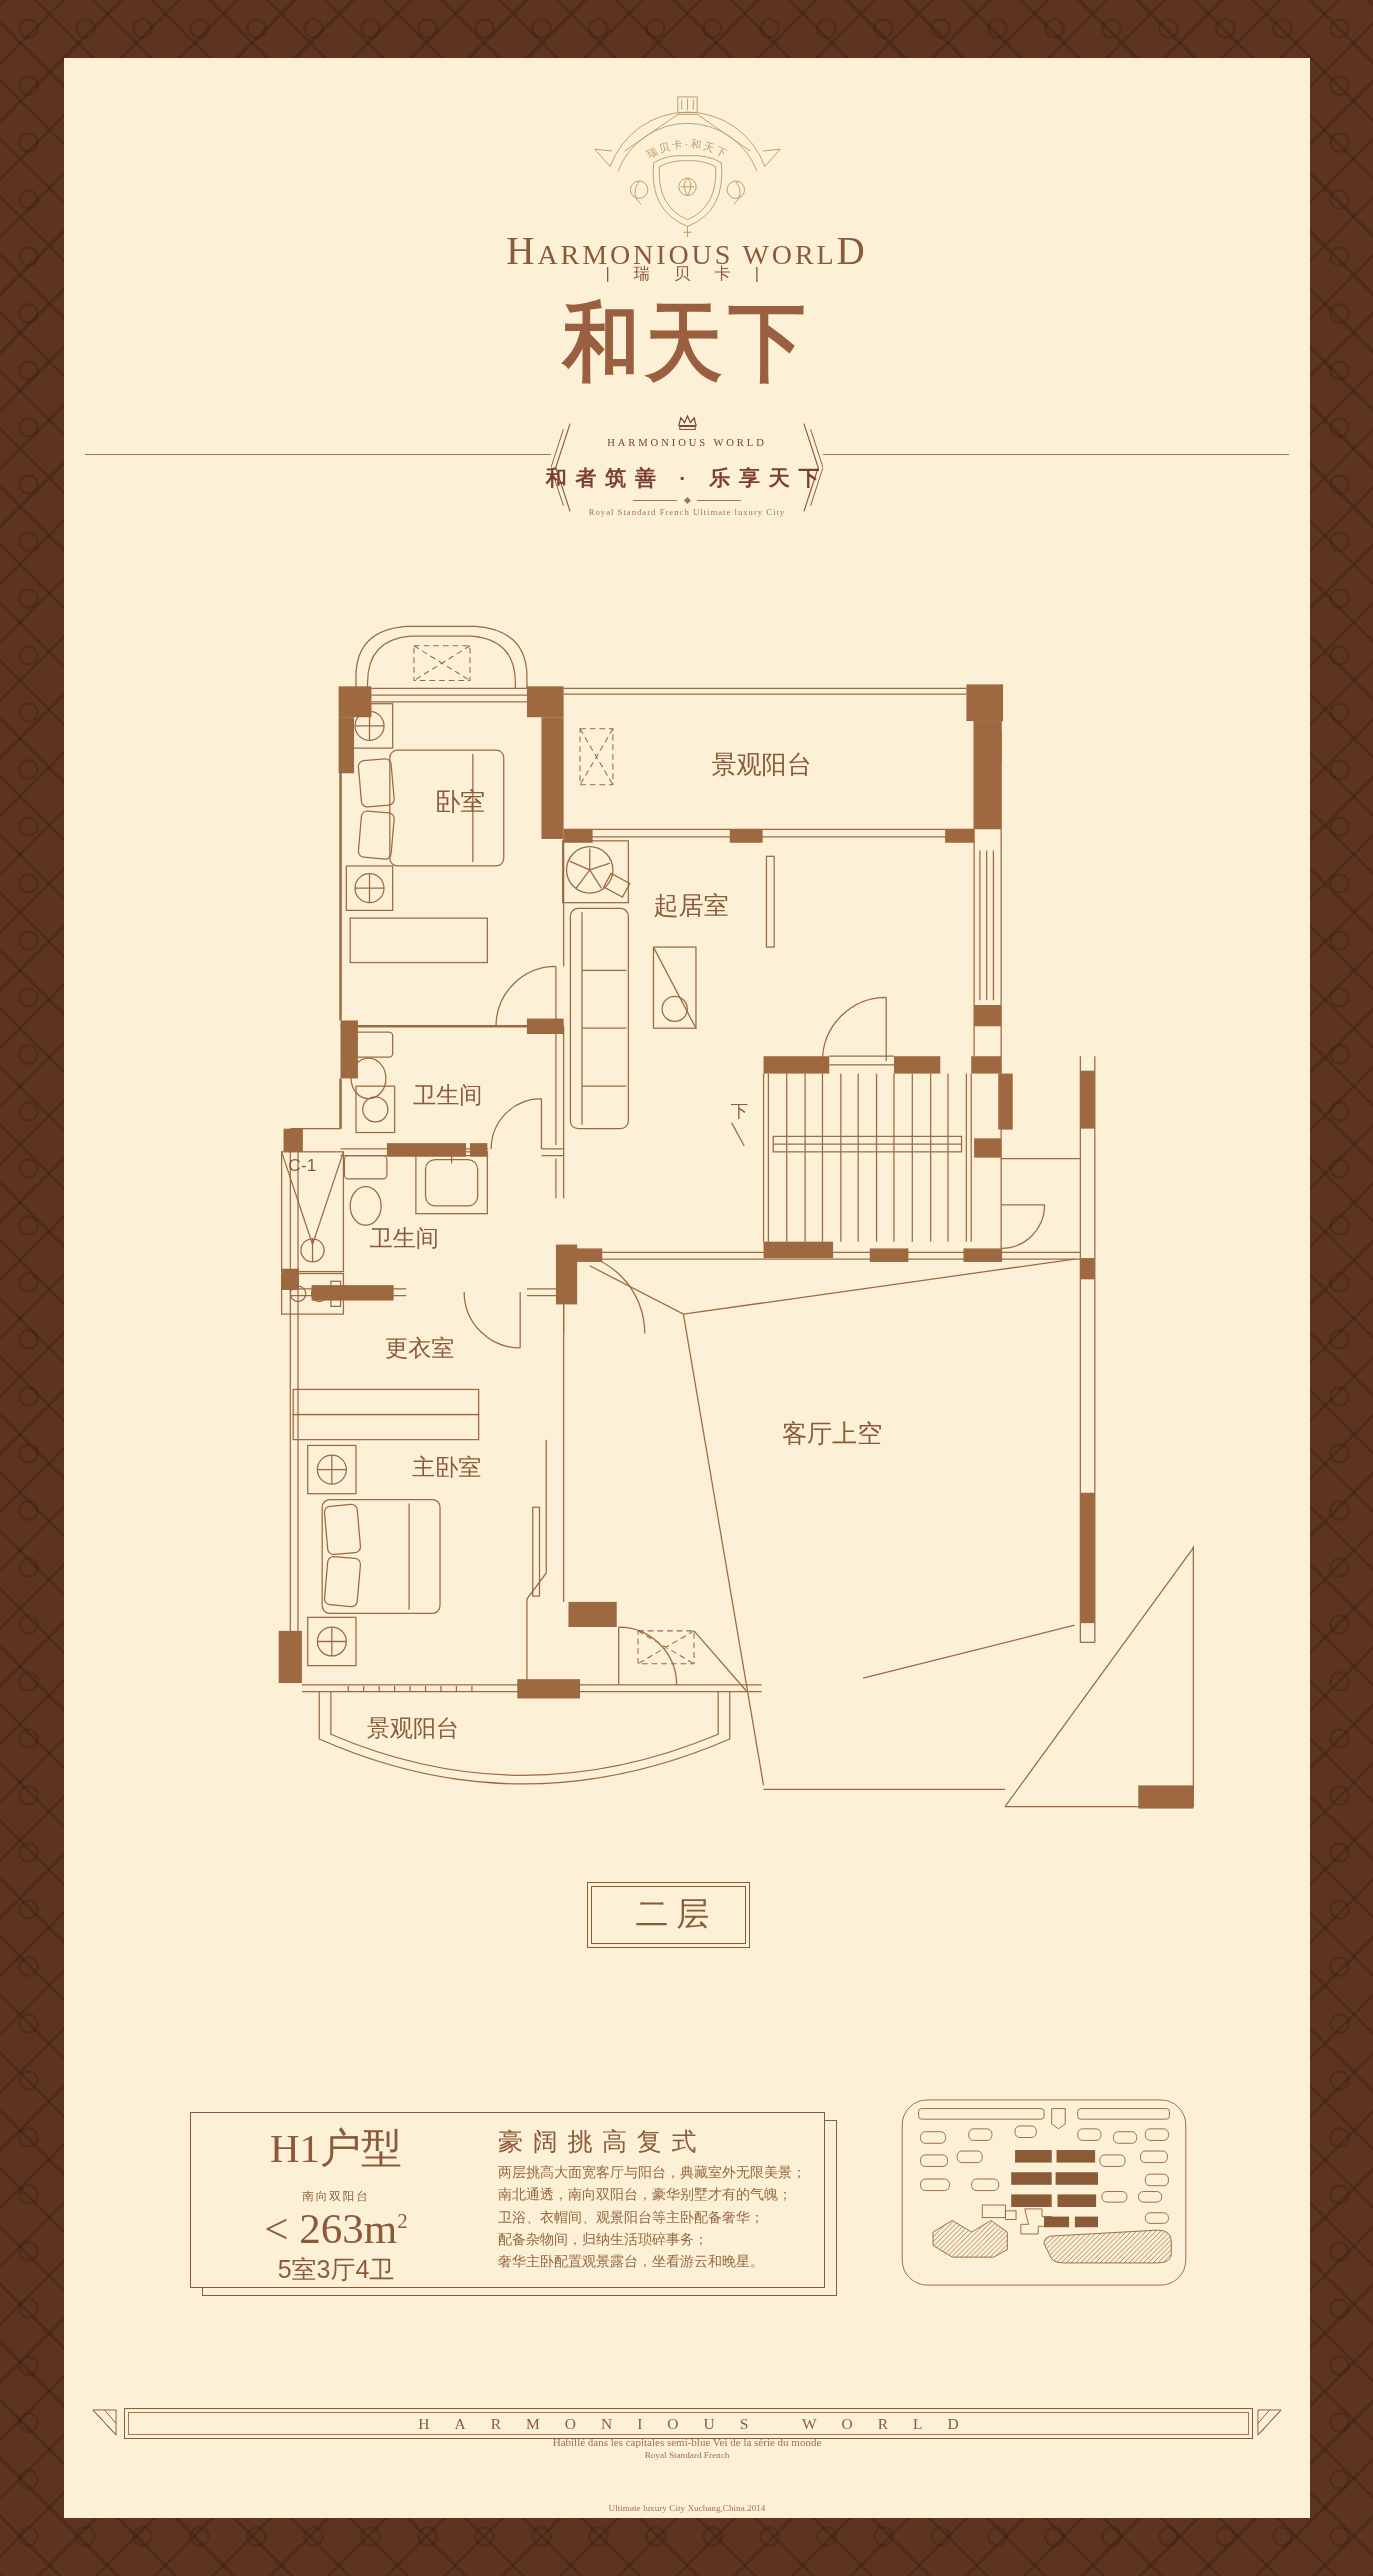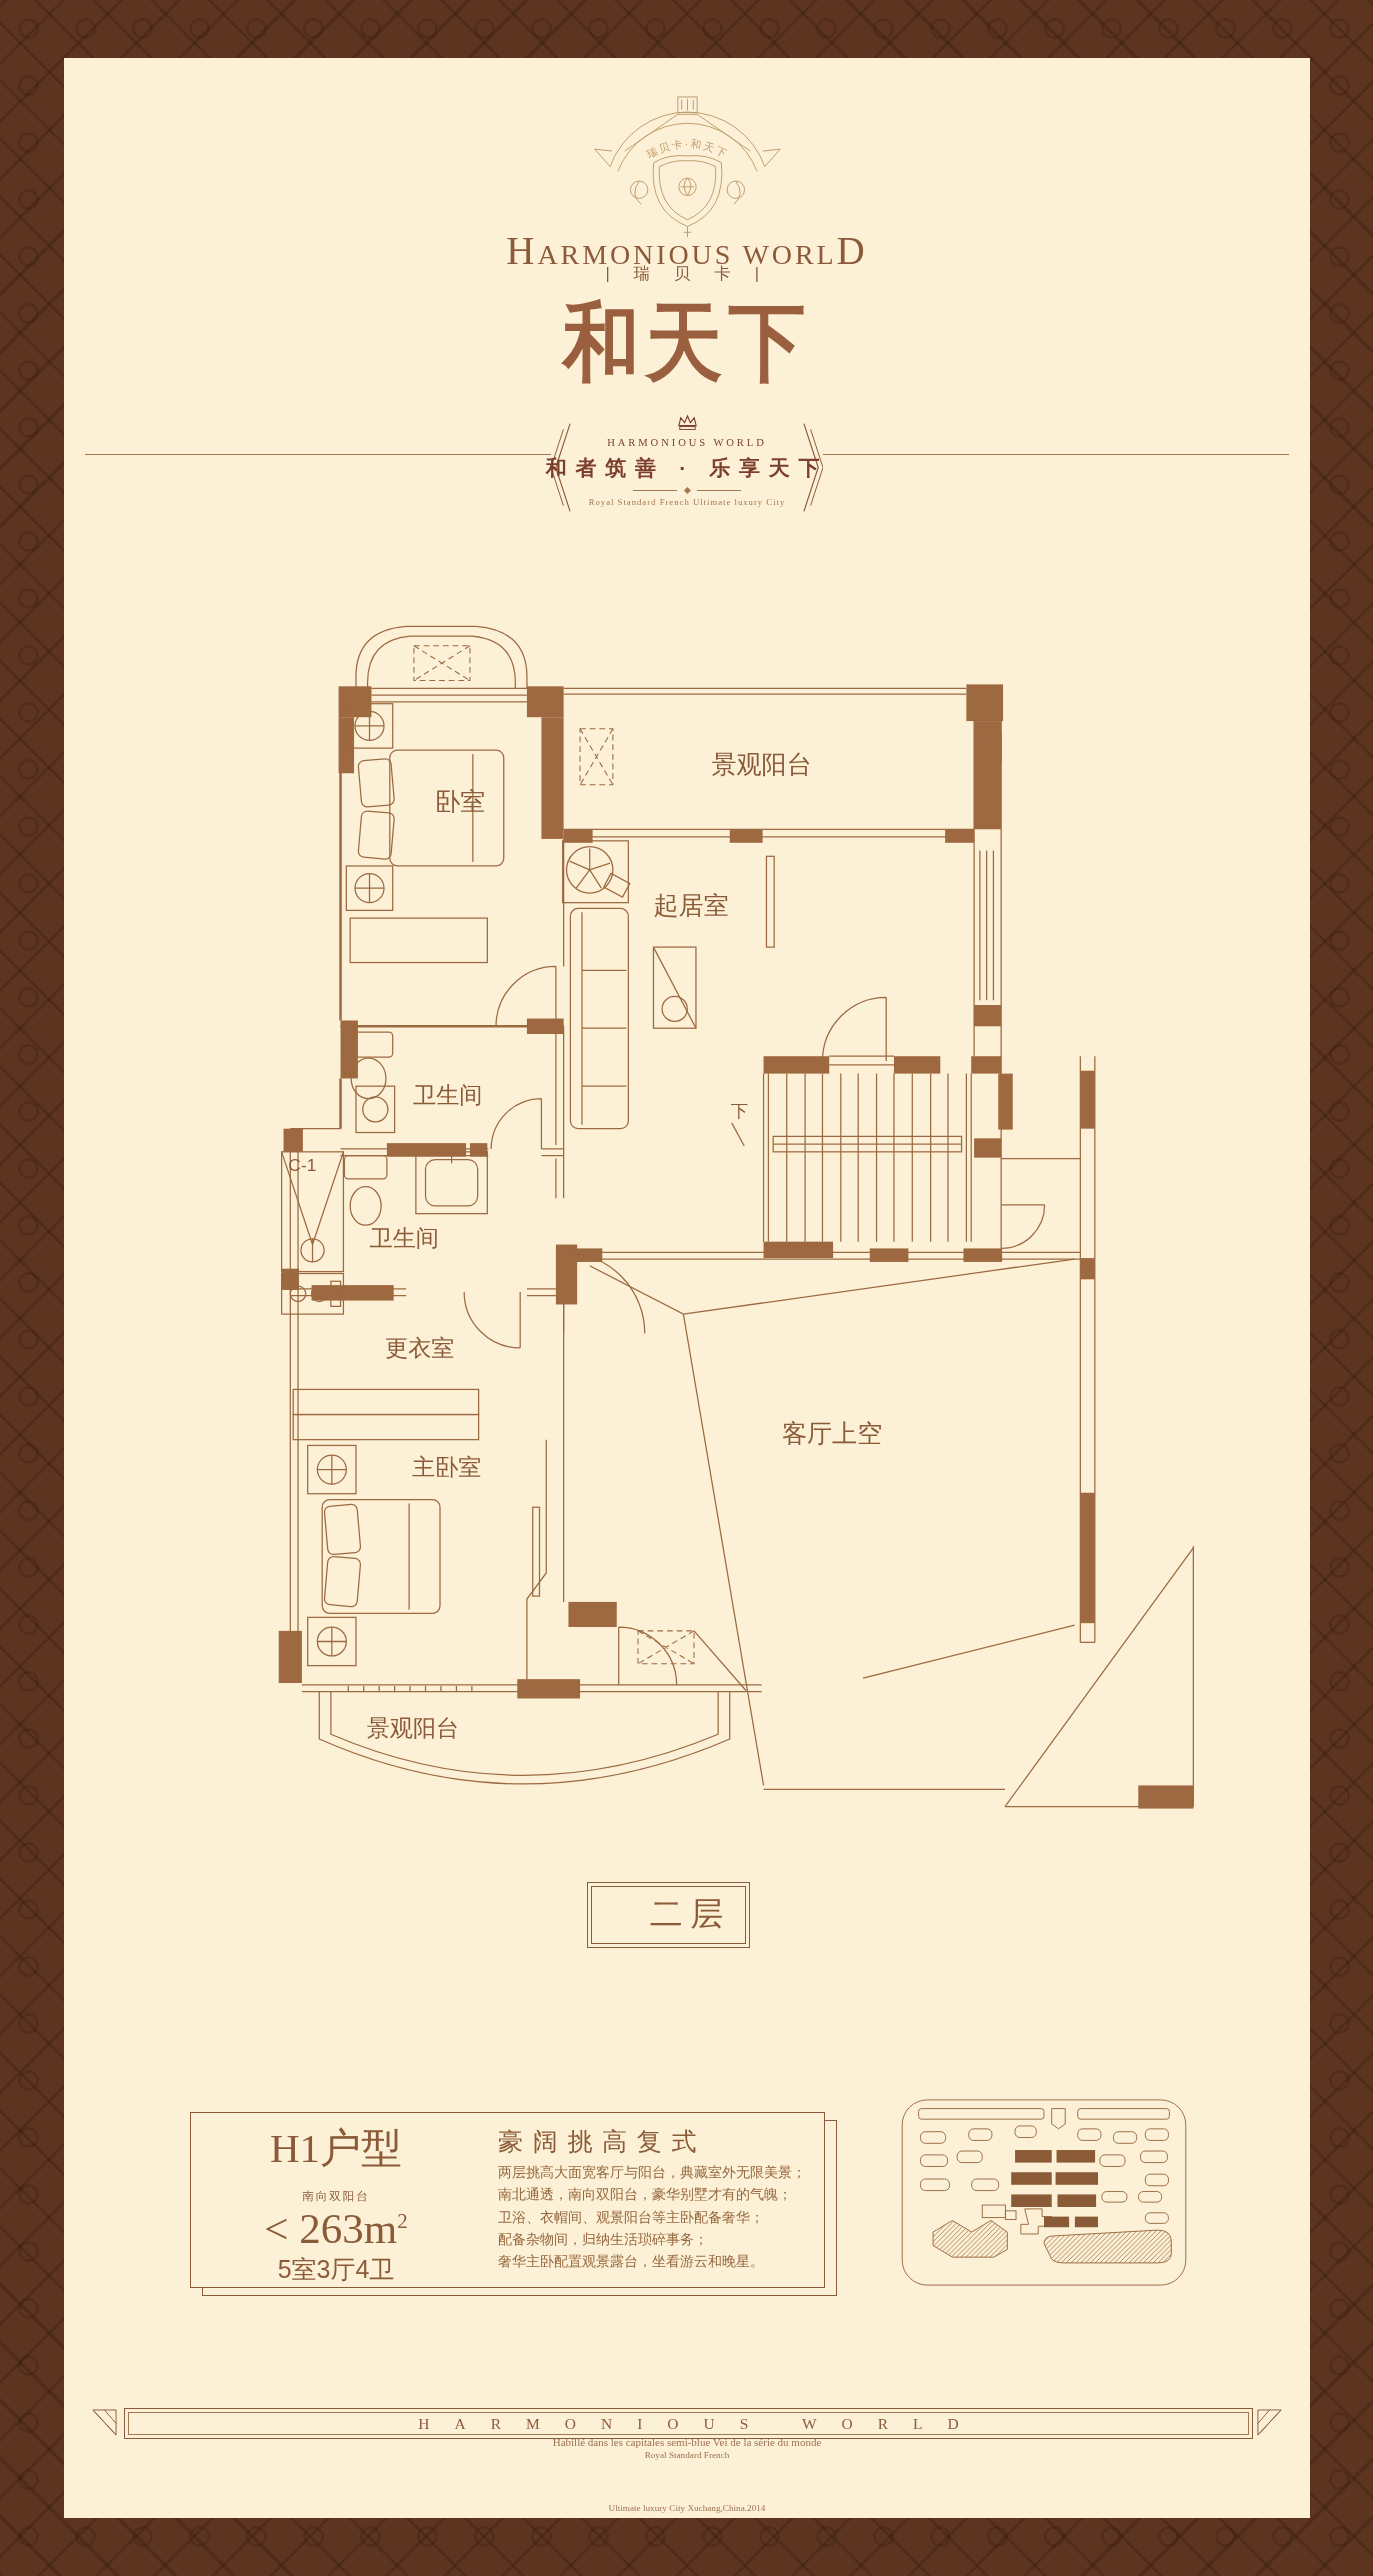--- a/index.html
+++ b/index.html
@@ -21,38 +21,38 @@
   .brand{top:228px;color:#8b5a3a;font-family:"Liberation Serif",serif;font-size:28px;letter-spacing:2.9px;}
   .brand .cap{font-size:39px;}
   .brand-sub{top:263px;color:#8b5a3a;font-size:16.4px;letter-spacing:9.7px;}
   .big-title{top:286px;color:#9a5f3e;font-size:77px;font-weight:bold;letter-spacing:5.8px;transform:scale(1,1.12);transform-origin:top center;}
   .rule{top:454px;height:1px;background:#a3784f;}
   .rule-l{left:85px;width:466px;}
   .rule-r{left:823px;width:466px;}
   .bracket{top:421px;}
   .slogan-block{top:414px;color:#7c3f2e;}
   .slogan-brand{margin-top:1.9px;font-family:"Liberation Serif",serif;font-size:10.6px;letter-spacing:2.9px;color:#7d412e;}
-  .slogan{margin-top:6px;font-size:21px;letter-spacing:8.7px;font-weight:bold;color:#7c3f2e;text-align:center;}
+  .slogan{margin-top:16px;font-size:21px;letter-spacing:8.7px;font-weight:bold;color:#7c3f2e;text-align:center;}
   .sl-div{display:flex;align-items:center;justify-content:center;gap:7.7px;margin-top:5.8px;}
   .sl-div .bar{width:44px;height:1px;background:#a3784f;}
   .sl-div .dia{width:4.8px;height:4.8px;background:#a3784f;transform:rotate(45deg);}
   .slogan-sub{margin-top:3.9px;font-family:"Liberation Serif",serif;font-size:8.7px;letter-spacing:1px;color:#a3784f;}
   
   .plan-svg{left:271px;top:609px;}
   .w{fill:#9e6840;}
   .ln{stroke:#9c6a42;stroke-width:1.3;fill:none;}
   .ln2{stroke:#9c6a42;stroke-width:2.6;fill:none;}
   .lnd{stroke:#9c6a42;stroke-width:1.1;fill:none;stroke-dasharray:6 4;}
   .rm{fill:#8b5a38;font-size:24px;text-anchor:middle;font-family:"Liberation Sans",sans-serif;}
   .rm-lg{font-size:26px;}
   .rm-sm{font-size:18px;text-anchor:start;}
   
   .floor-badge{left:587px;top:1882px;width:161px;height:64px;border:1.4px solid #8b5a38;}
   .floor-badge-in{position:absolute;inset:2.9px;border:1px solid #8b5a38;color:#8b5a38;
-    font-size:33px;letter-spacing:7.7px;text-align:center;line-height:54px;text-indent:7.7px;padding-left:36px;}
+    font-size:33px;letter-spacing:7.7px;line-height:54px;text-indent:7.7px;padding-left:36px;}
   
   .info-shadow{left:202px;top:2120px;width:633px;height:174px;border:1px solid #8b5a38;}
   .info-box{left:190px;top:2112px;width:633px;height:174px;border:1.4px solid #8b5a38;background:#fcf1d6;}
   .i-left{position:absolute;left:0;top:0;width:290px;text-align:center;color:#8b5a38;}
   .i-title{margin-top:7.7px;font-family:"Liberation Serif",serif;font-size:41px;}
   .i-area-label{margin-top:13.5px;font-size:11.6px;letter-spacing:1.9px;}
   .i-area{margin-top:0px;font-family:"Liberation Serif",serif;font-size:43px;}
   .i-area sup{font-size:21px;}
   .i-layout{margin-top:0px;font-size:25px;}
   .i-right{position:absolute;left:307px;top:11.6px;width:319px;color:#96683f;}

